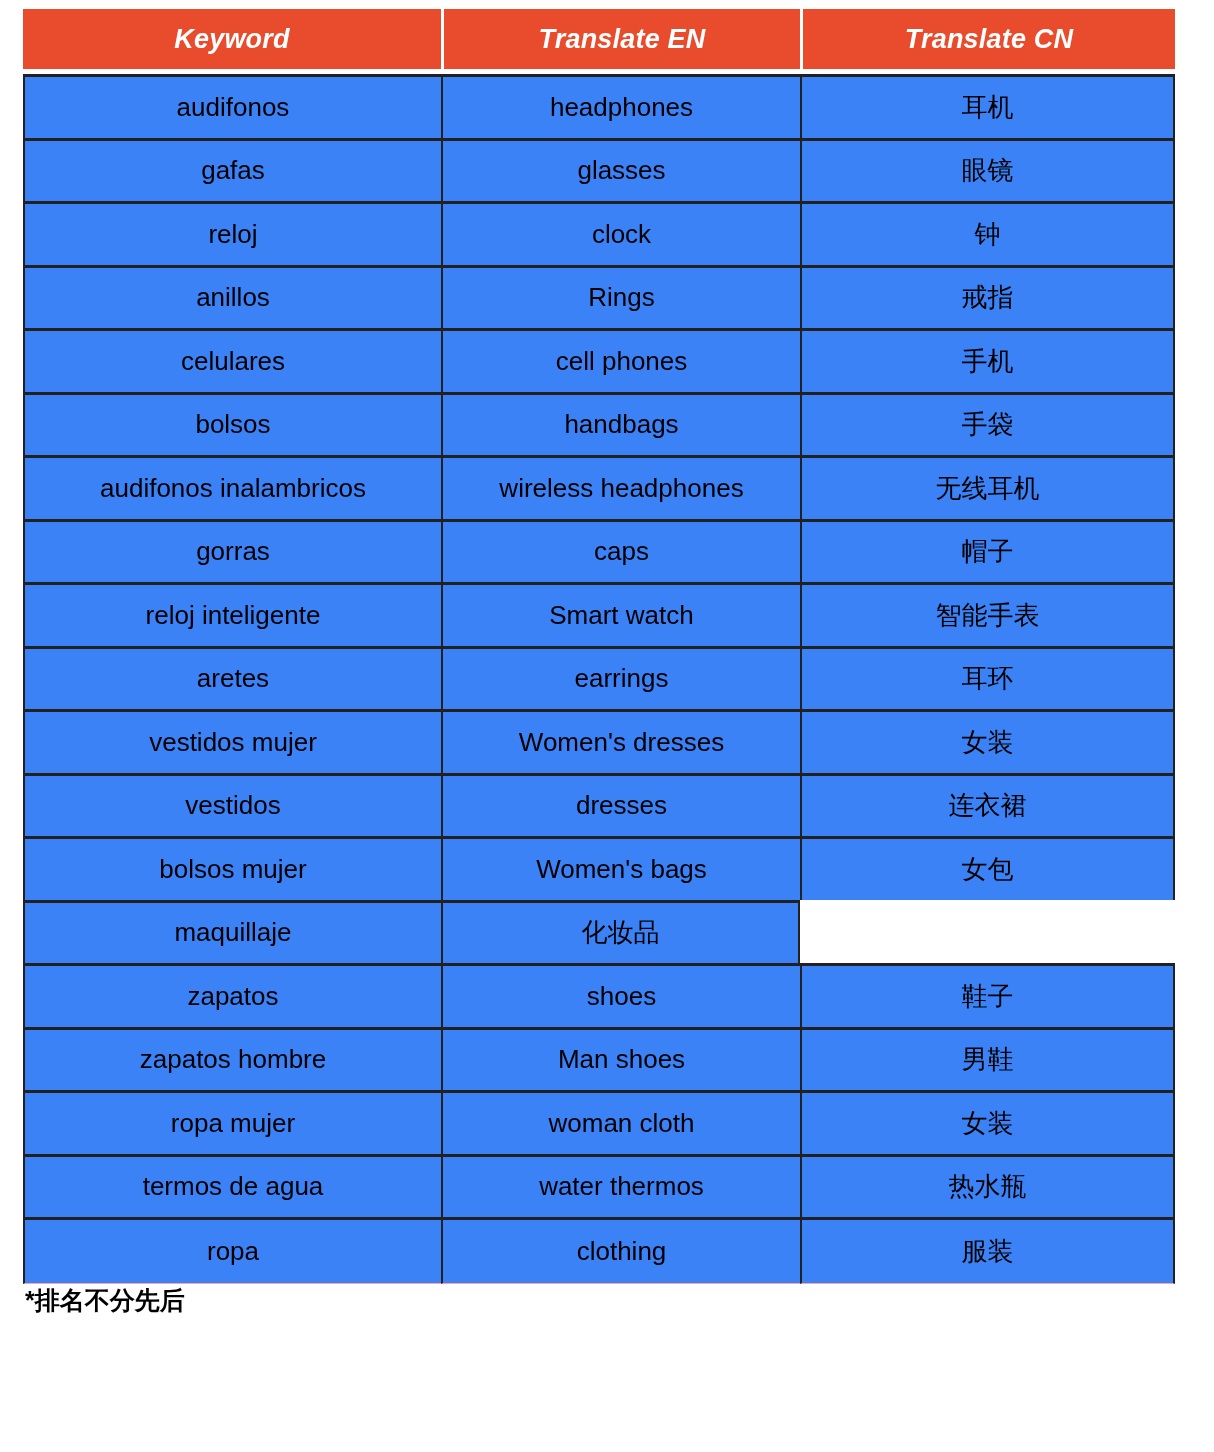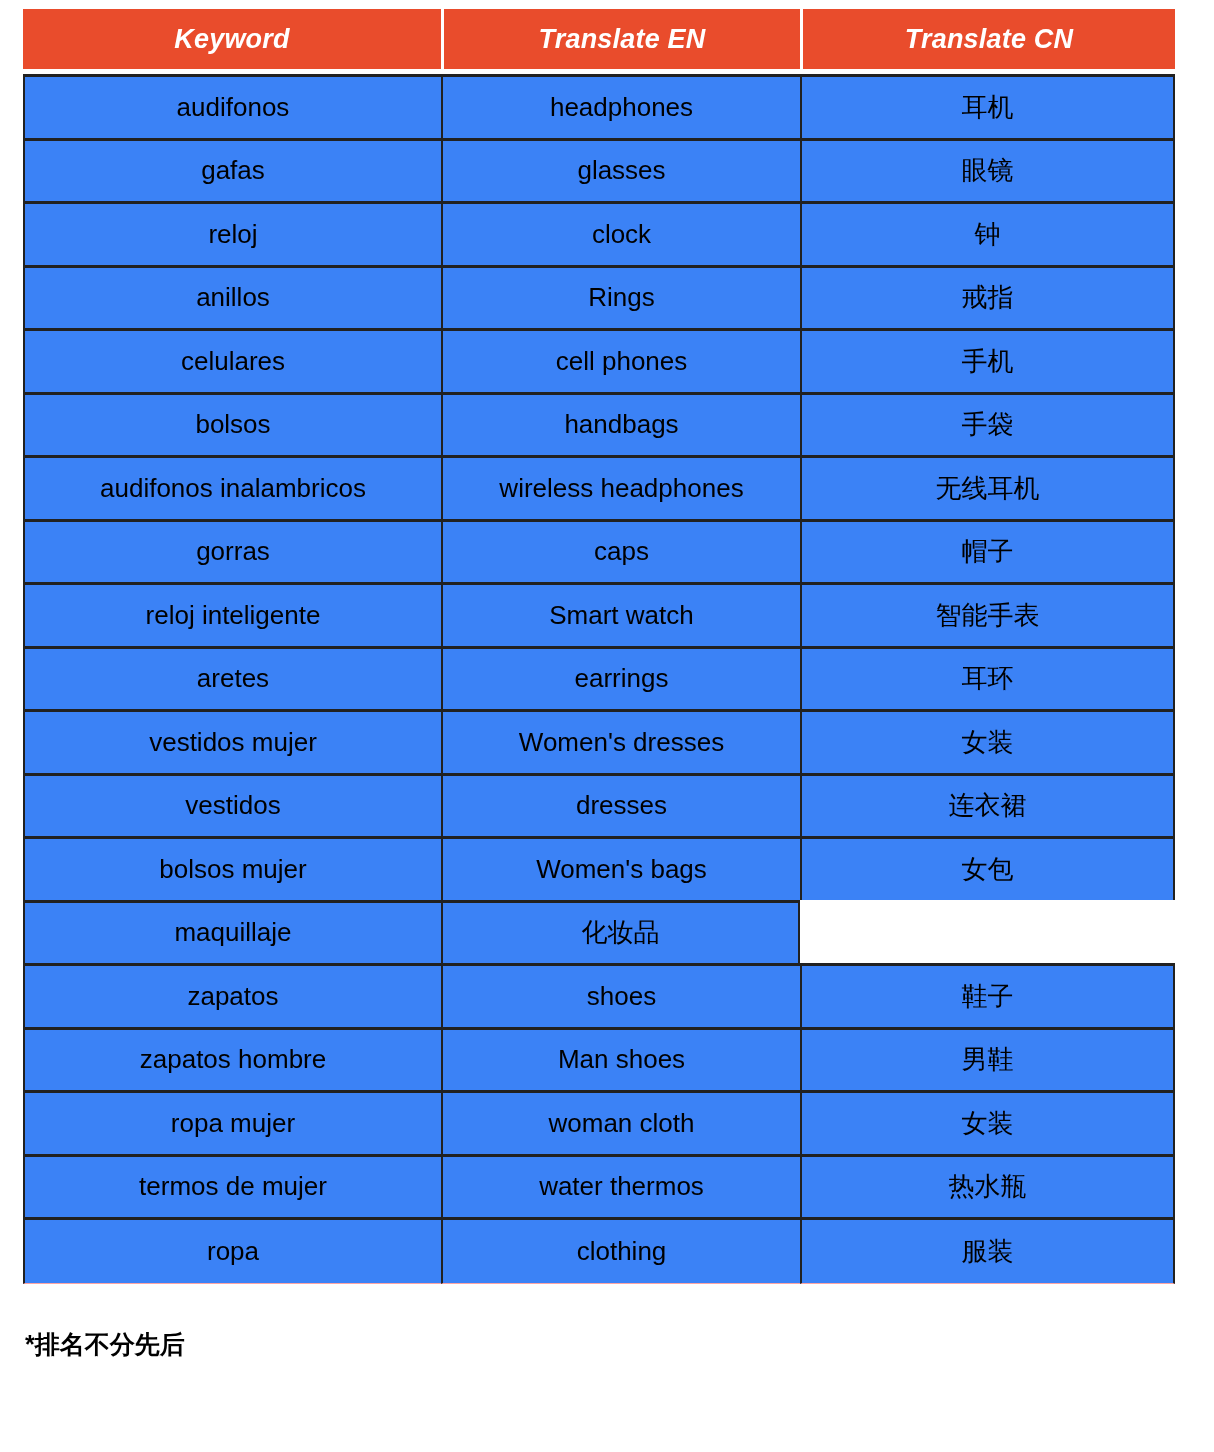--- a/index.html
+++ b/index.html
@@ -58,21 +58,20 @@
     white-space: nowrap;
   }
   .trow .cell:last-child {
     border-right: 2px solid #212121;
   }
   .trow:last-child .cell {
     border-bottom: 1px solid #fca5a5;
     height: 66.5px;
   }
   .footnote {
-    margin-top: 44px;
     margin-left: 2px;
     font-size: 25px;
     font-weight: bold;
     color: #000000;
   }
 </style>
 </head>
 <body>
 
 <div class="page">
@@ -182,21 +181,21 @@
     <div class="cell">男鞋</div>
   </div>
 
   <div class="trow">
     <div class="cell">ropa mujer</div>
     <div class="cell">woman cloth</div>
     <div class="cell">女装</div>
   </div>
 
   <div class="trow">
-    <div class="cell">termos de mujer</div>
+    <div class="cell">termos de agua</div>
     <div class="cell">water thermos</div>
     <div class="cell">热水瓶</div>
   </div>
 
   <div class="trow">
     <div class="cell">ropa</div>
     <div class="cell">clothing</div>
     <div class="cell">服装</div>
   </div>
 </div>

